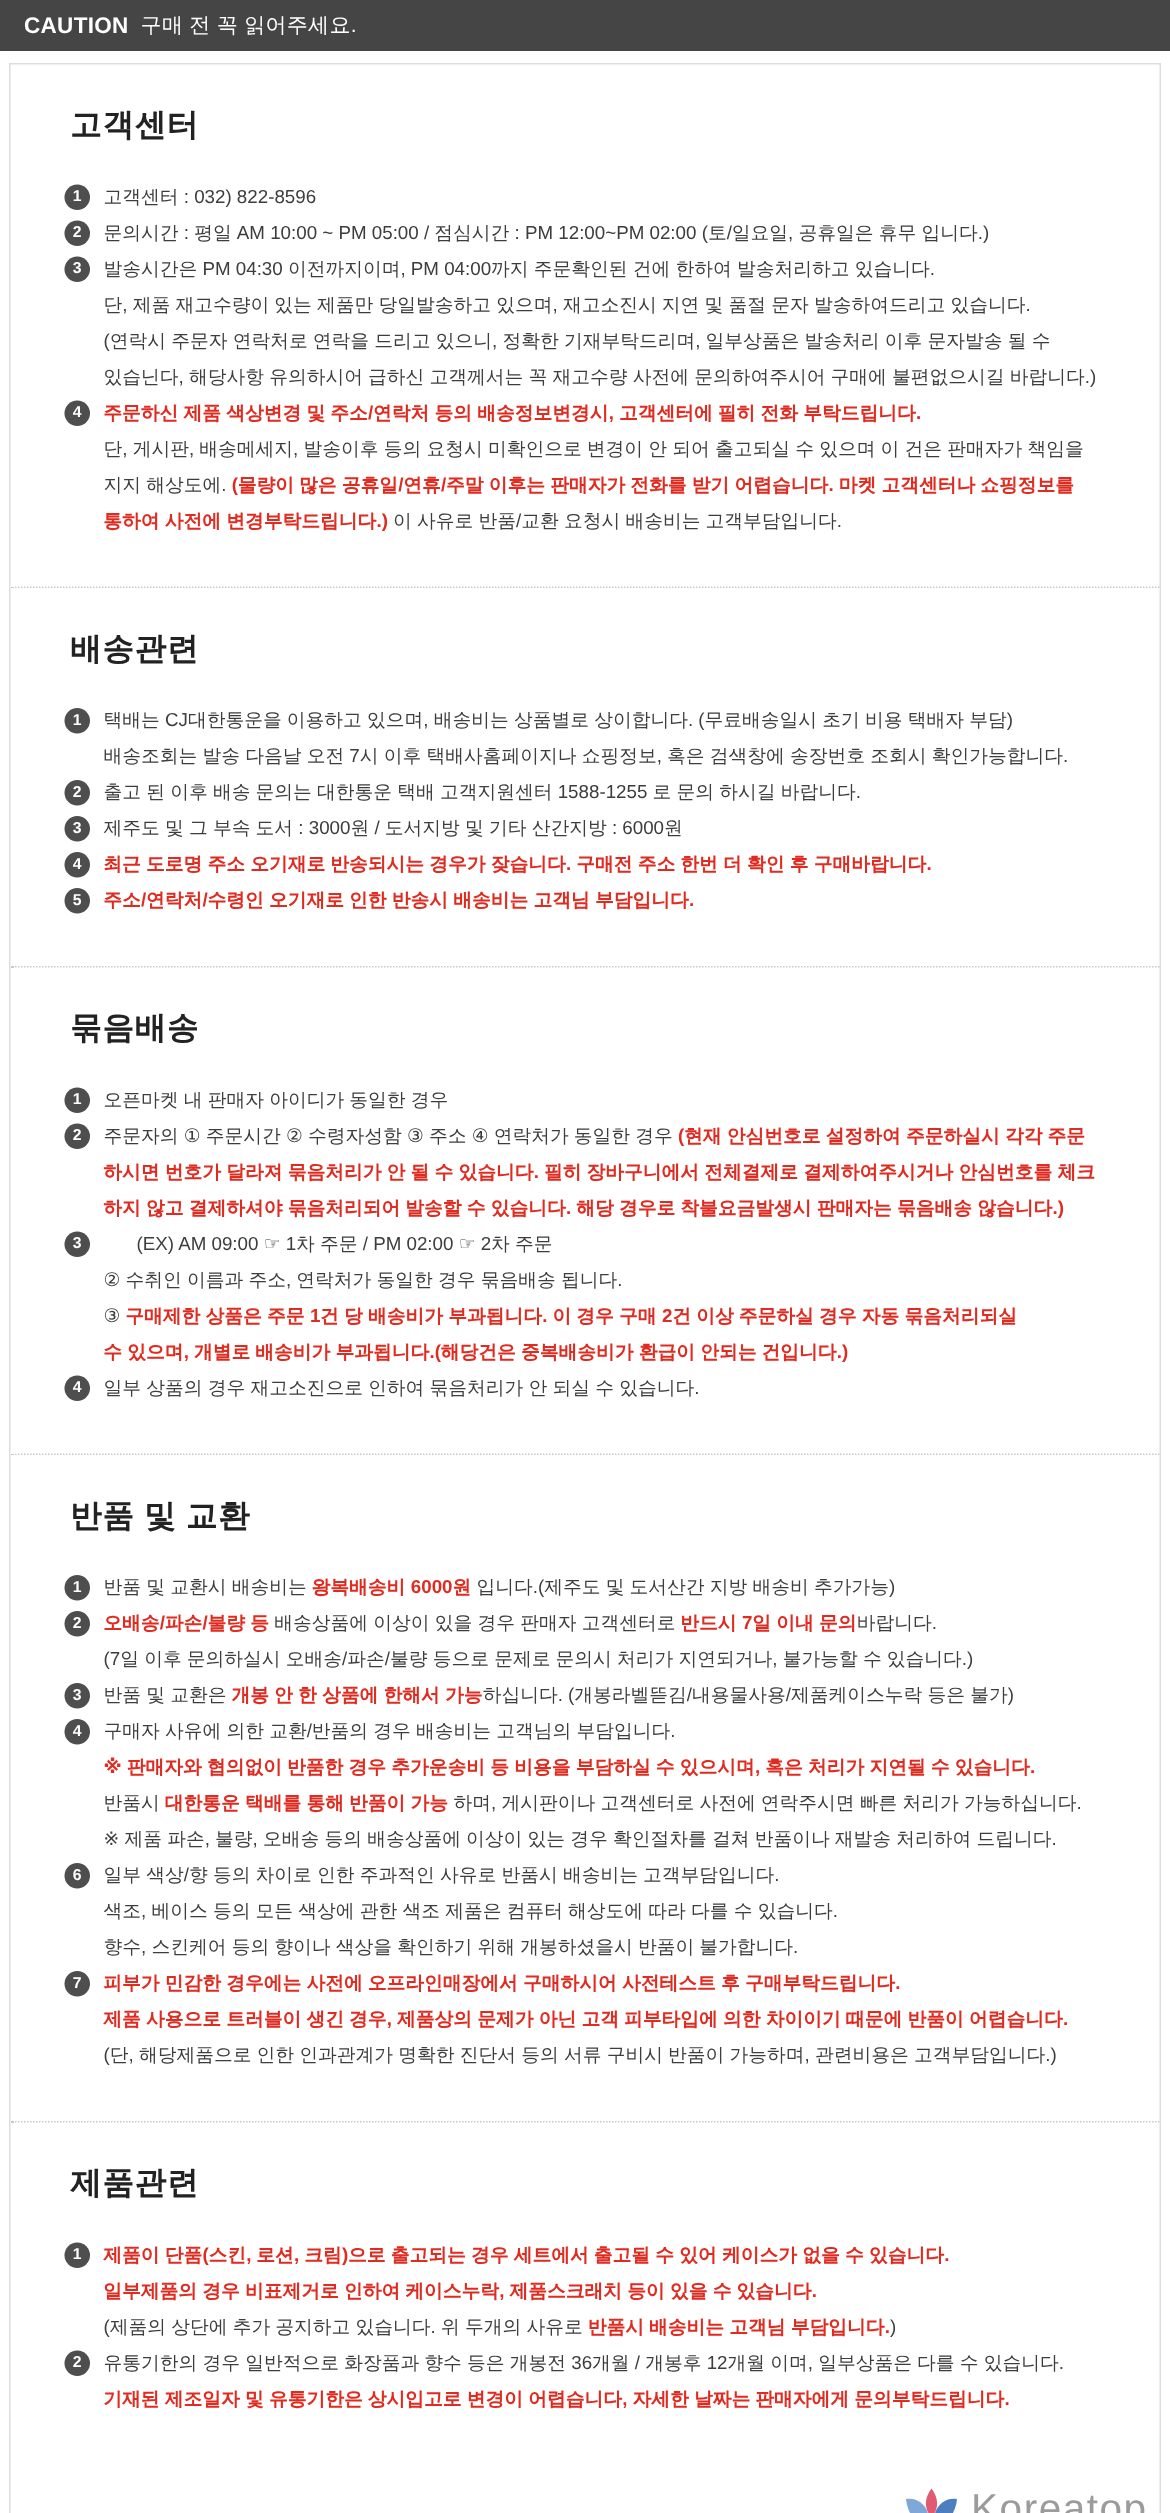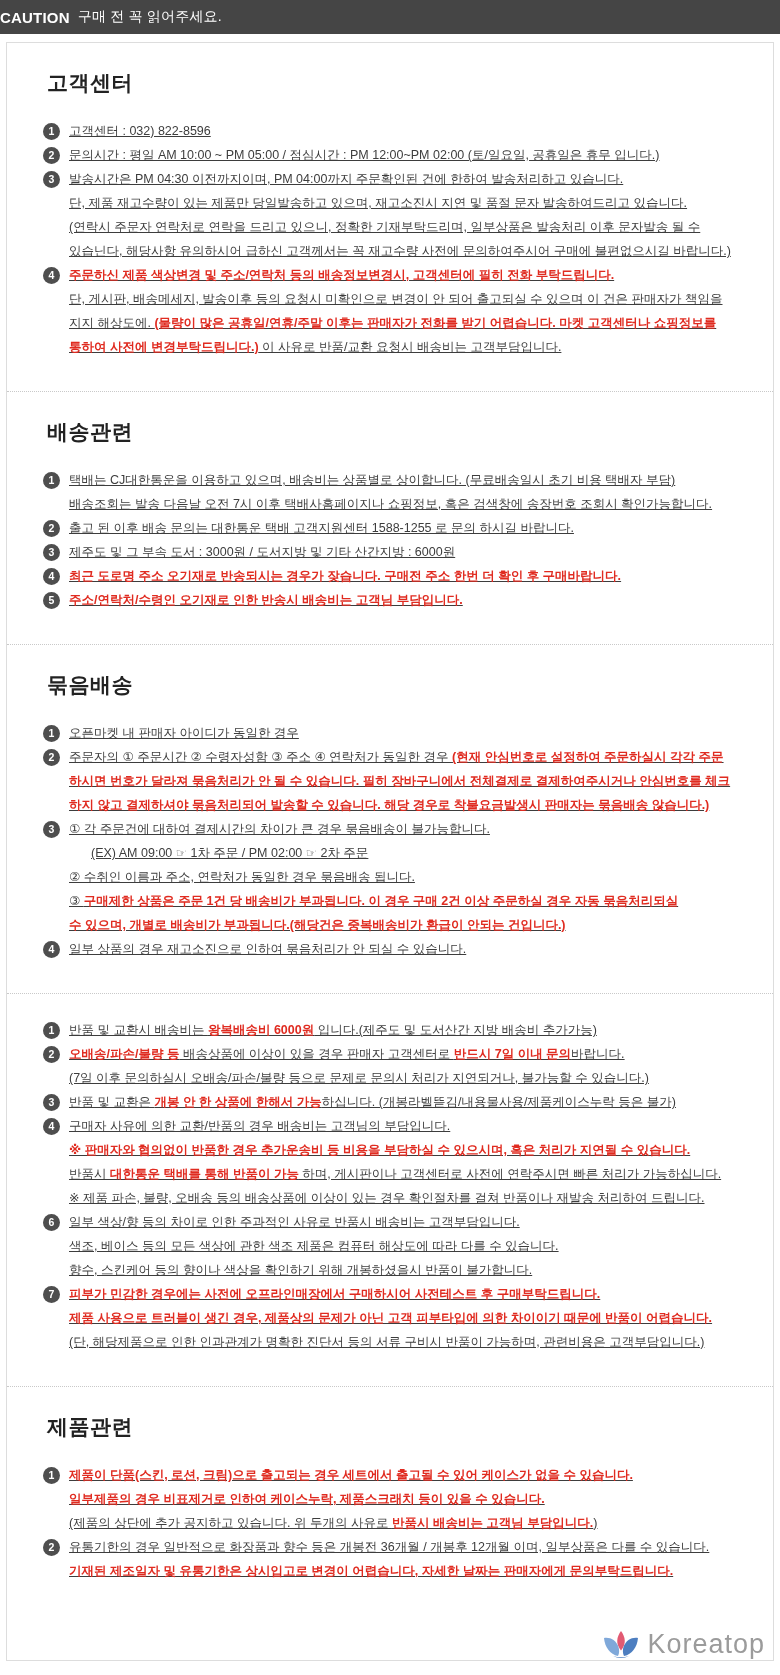--- a/index.html
+++ b/index.html
@@ -9,42 +9,42 @@
   }
   *{margin:0;padding:0;box-sizing:border-box;}
   html,body{background:#ffffff;}
   body{
     width:780px;
     font-family:"Liberation Sans","DejaVu Sans",sans-serif;
     color:var(--body-text);
   }
   .caution-bar{
     height:34px; background:var(--bar-bg); color:var(--bar-text);
-    display:flex; align-items:center; 
+    display:flex; align-items:center; padding-left:16px;
     font-size:14px; letter-spacing:.2px;
   }
   .caution-bar .caution-title{font-weight:bold; margin-right:8px; font-size:15px;}
   .content-box{
     margin:8px 6px 0 6px;
     border:1px solid var(--border);
     background:#fff;
   }
   .section{ padding:24px 30px 32px 36px; }
   .section + .section{ border-top:1px dotted #c9c9c9; }
   .section-title{
     font-size:21px; font-weight:bold; color:var(--heading-text);
     margin:2px 0 22px 4px; letter-spacing:.5px;
   }
   .notice-item{ display:flex; align-items:flex-start; }
   .item-badge{
     flex:0 0 17px; width:17px; height:17px; border-radius:50%;
     background:var(--badge-bg); color:#fff; font-size:10.5px; font-weight:bold;
     text-align:center; line-height:17px; margin:4px 9px 0 0;
   }
-  .item-lines{ flex:1; min-width:0;text-decoration:underline; }
+  .item-lines{ flex:1; min-width:0; }
   .notice-line{ font-size:12.5px; line-height:24px; white-space:nowrap; }
   .notice-line.ind{ padding-left:22px; }
   .seg-red{ color:var(--accent-red); font-weight:bold; }
   .brand-row{
     display:flex; justify-content:flex-end; align-items:center;
     margin-top:14px; padding-right:8px;
   }
   .lotus{ width:40px; height:30px; margin-right:6px; }
   .brand-name{
     font-size:27px; color:var(--logo-text); letter-spacing:1px;
@@ -140,35 +140,35 @@
           <span class="item-badge">2</span>
           <div class="item-lines">
             <div class="notice-line"><span class="seg-normal">주문자의 ① 주문시간 ② 수령자성함 ③ 주소 ④ 연락처가 동일한 경우 </span><span class="seg-red">(현재 안심번호로 설정하여 주문하실시 각각 주문</span></div>
             <div class="notice-line"><span class="seg-red">하시면 번호가 달라져 묶음처리가 안 될 수 있습니다. 필히 장바구니에서 전체결제로 결제하여주시거나 안심번호를 체크</span></div>
             <div class="notice-line"><span class="seg-red">하지 않고 결제하셔야 묶음처리되어 발송할 수 있습니다. 해당 경우로 착불요금발생시 판매자는 묶음배송 않습니다.)</span></div>
           </div>
         </div>
         <div class="notice-item">
           <span class="item-badge">3</span>
           <div class="item-lines">
-            <div class="notice-line"><span class="seg-normal">① 각 주문건에 대하여 결제시간의 차이가 큰 경우 묶음배송이 불가능합니다.</span></div>
             <div class="notice-line ind"><span class="seg-normal">(EX) AM 09:00 ☞ 1차 주문 / PM 02:00 ☞ 2차 주문</span></div>
             <div class="notice-line"><span class="seg-normal">② 수취인 이름과 주소, 연락처가 동일한 경우 묶음배송 됩니다.</span></div>
             <div class="notice-line"><span class="seg-normal">③ </span><span class="seg-red">구매제한 상품은 주문 1건 당 배송비가 부과됩니다. 이 경우 구매 2건 이상 주문하실 경우 자동 묶음처리되실</span></div>
             <div class="notice-line"><span class="seg-red">수 있으며, 개별로 배송비가 부과됩니다.(해당건은 중복배송비가 환급이 안되는 건입니다.)</span></div>
           </div>
         </div>
         <div class="notice-item">
           <span class="item-badge">4</span>
           <div class="item-lines">
             <div class="notice-line"><span class="seg-normal">일부 상품의 경우 재고소진으로 인하여 묶음처리가 안 되실 수 있습니다.</span></div>
           </div>
         </div>
       </div>
       <div class="section">
+        <h2 class="section-title">반품 및 교환</h2>
         <div class="notice-item">
           <span class="item-badge">1</span>
           <div class="item-lines">
             <div class="notice-line"><span class="seg-normal">반품 및 교환시 배송비는 </span><span class="seg-red">왕복배송비 6000원</span><span class="seg-normal"> 입니다.(제주도 및 도서산간 지방 배송비 추가가능)</span></div>
           </div>
         </div>
         <div class="notice-item">
           <span class="item-badge">2</span>
           <div class="item-lines">
             <div class="notice-line"><span class="seg-red">오배송/파손/불량 등</span><span class="seg-normal"> 배송상품에 이상이 있을 경우 판매자 고객센터로 </span><span class="seg-red">반드시 7일 이내 문의</span><span class="seg-normal">바랍니다.</span></div>

